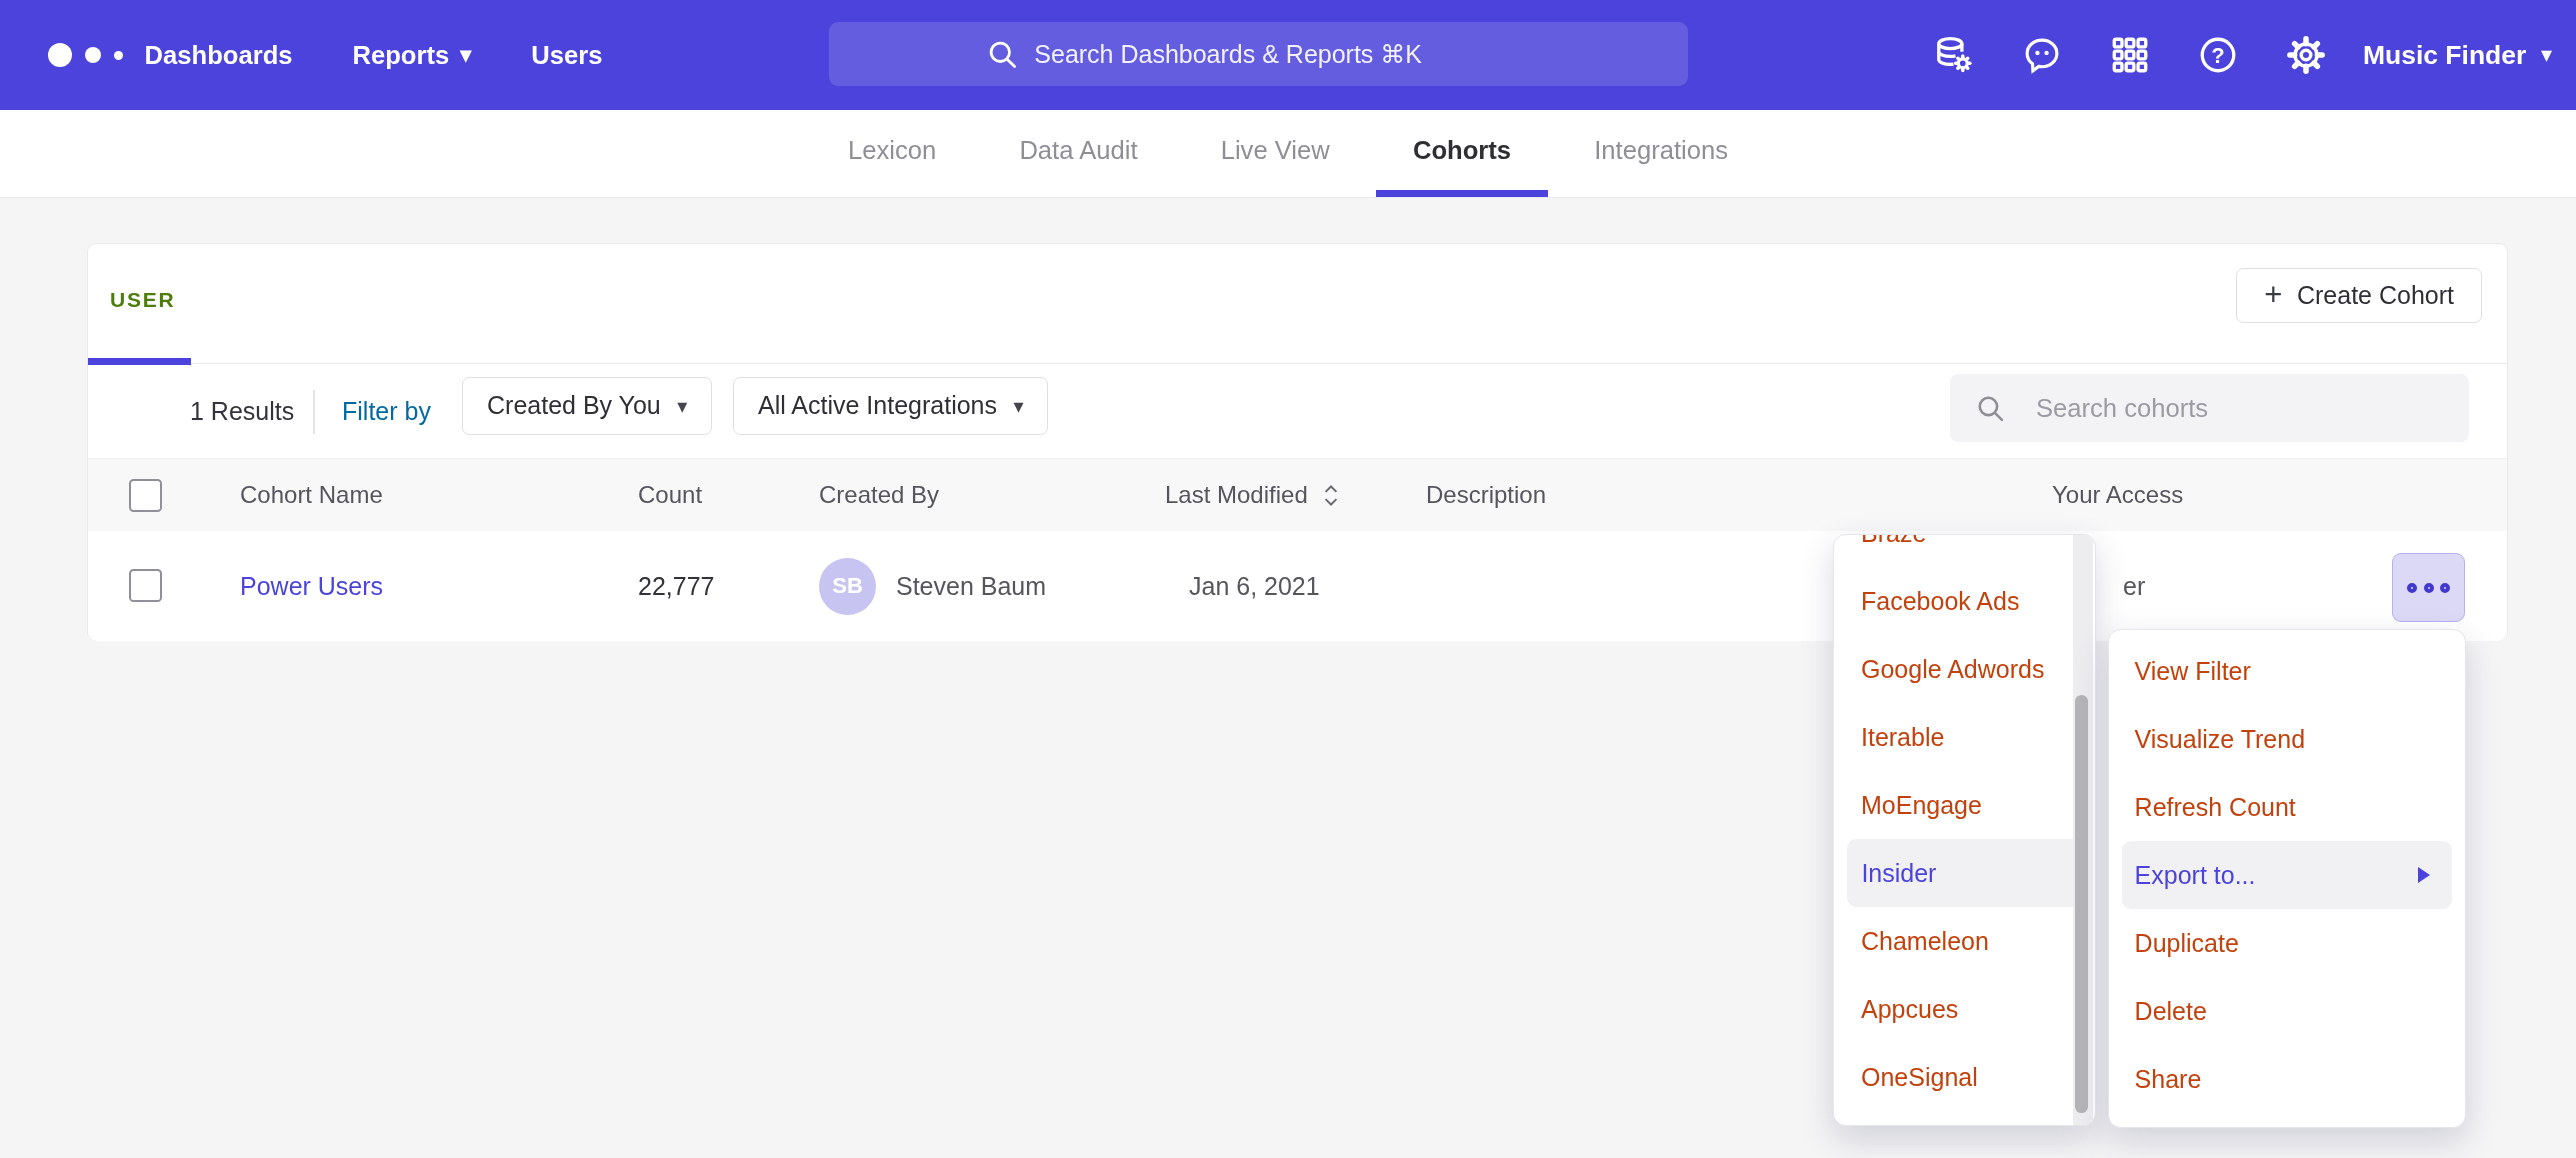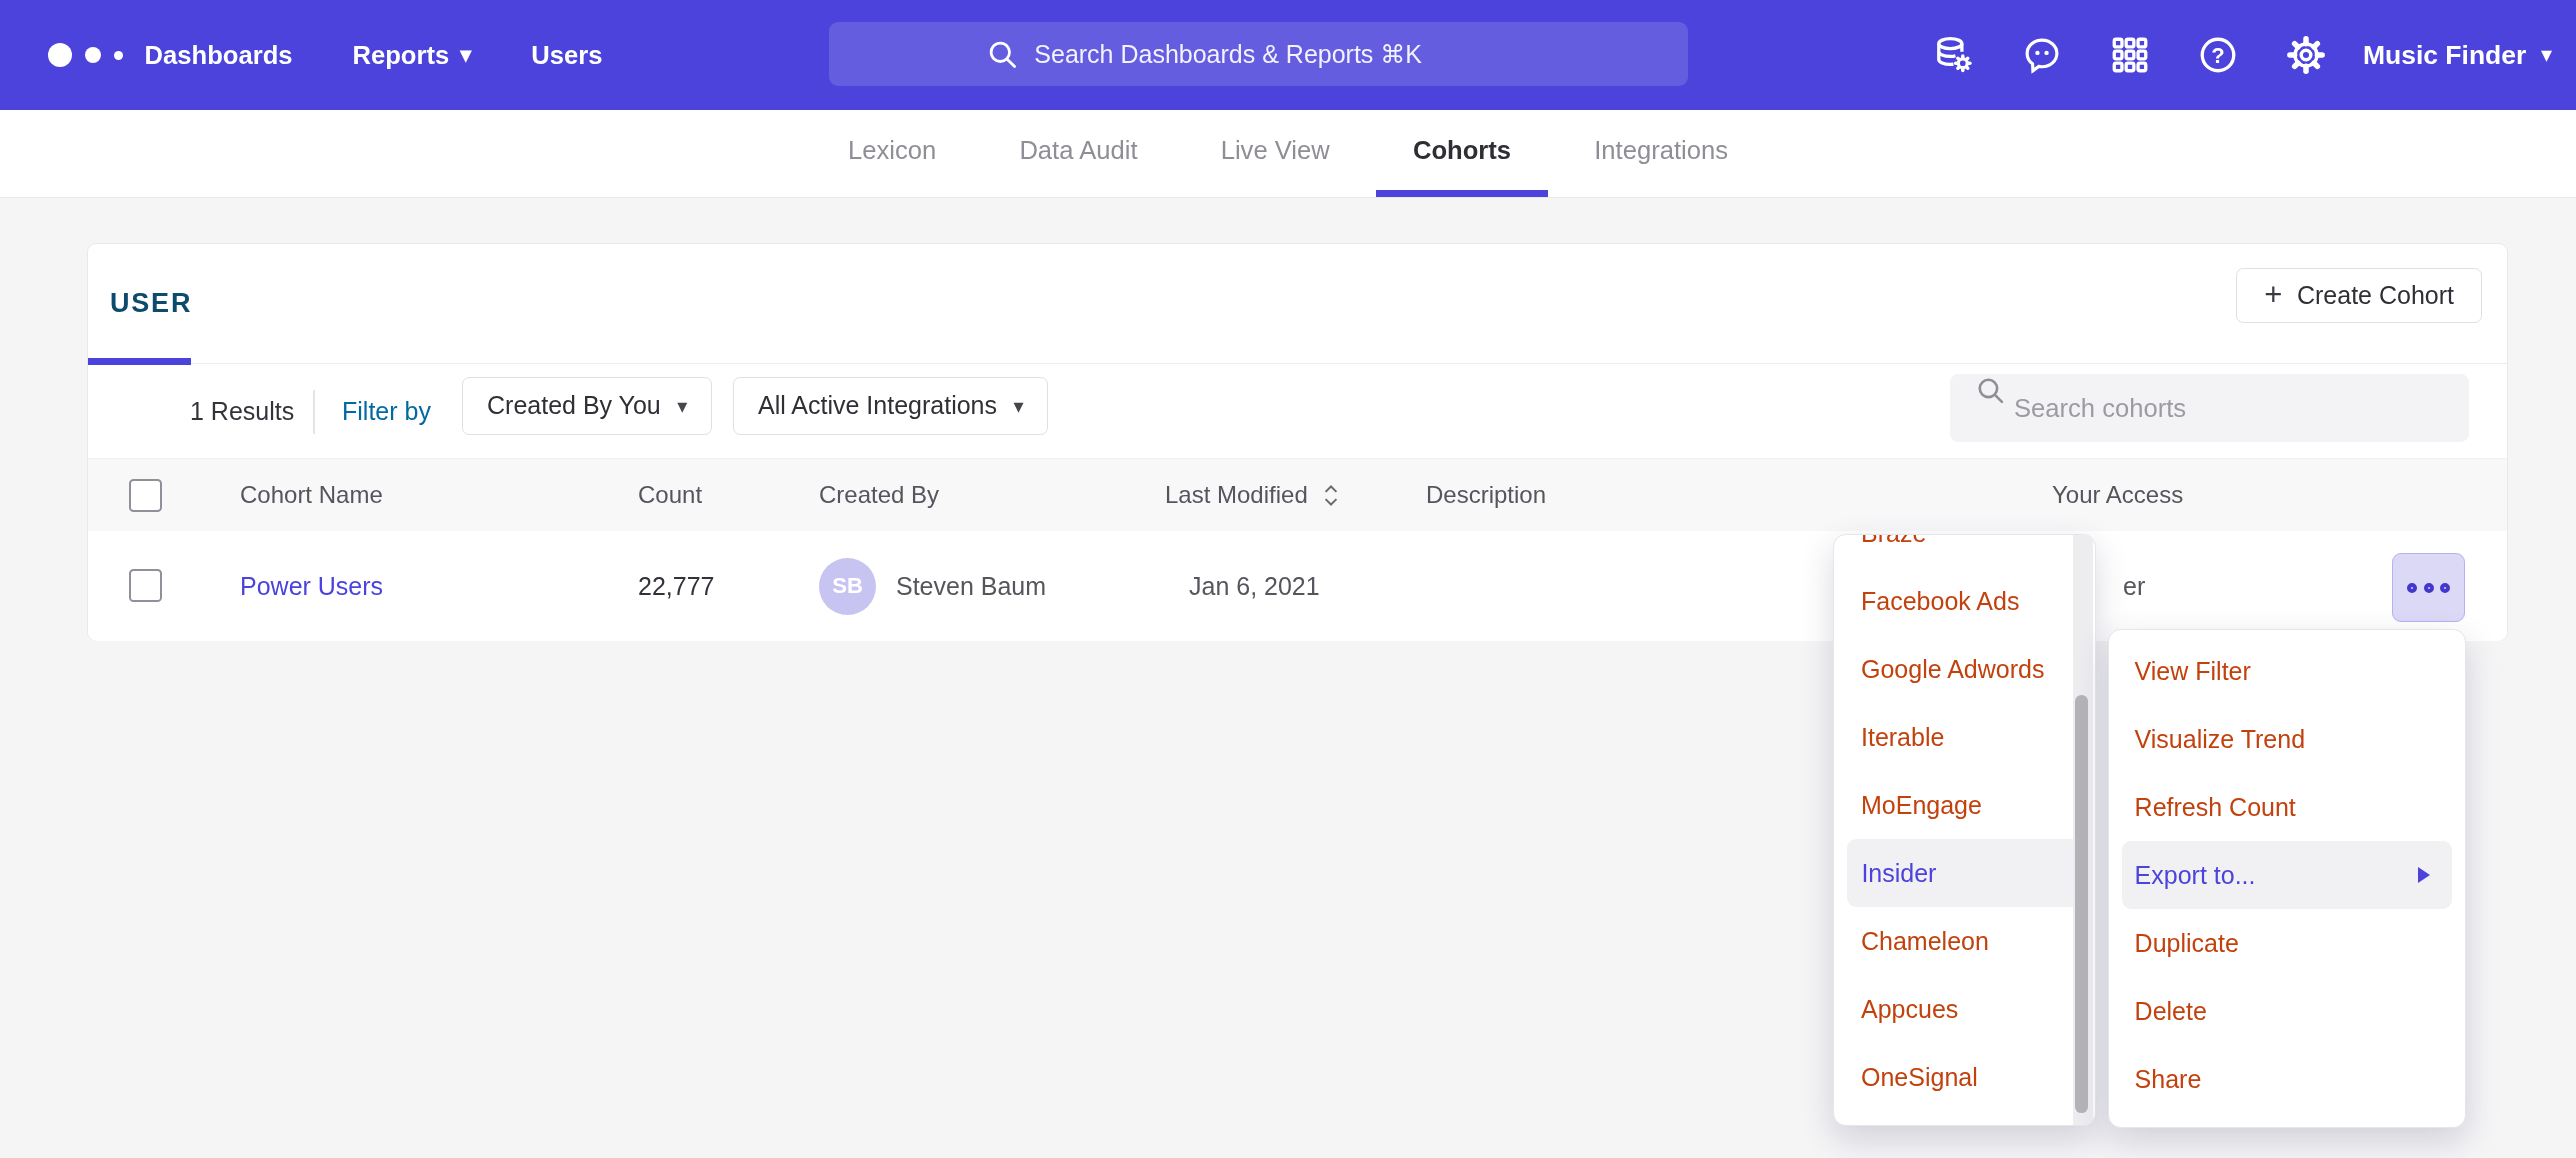--- a/index.html
+++ b/index.html
@@ -33,42 +33,42 @@
               background:#fff; border-bottom:1.8px solid #eaeaec;
               display:flex; align-items:stretch; justify-content:center; }
   .tab { display:flex; align-items:center; padding:0 37px; font-size:25.6px; color:#8e8e96;
          cursor:pointer; border-bottom:7.3px solid transparent; margin:0 4.6px; }
   .tab.active { color:#2e2e35; font-weight:700; border-bottom-color:#4b43db; }
 
   
   .card { position:absolute; left:87px; top:243px; width:2421px; height:398px;
           background:#fff; border:0.9px solid #e9e9ec; border-radius:9px; }
   .type-strip { position:relative; height:120px; border-bottom:1.8px solid #ececef; }
-  .type-tab { position:absolute; left:22px; top:44px; font-size:27px; font-weight:700;
-              letter-spacing:1.8px; color:#0c4a6e; cursor:pointer; }
+  .type-tab { position:absolute; left:22px; top:44px; font-size:21px; font-weight:700;
+              letter-spacing:1.8px; color:#4d7c0f; cursor:pointer; }
   .type-underline { position:absolute; left:0; bottom:-1.8px; width:103px; height:6.4px; background:#4b43db; }
   .create-btn { position:absolute; right:25px; top:24px; height:55px; padding:0 27px;
                 border:1.8px solid #dfdfe3; border-radius:7.3px; background:#fff;
                 display:flex; align-items:center; gap:14.6px; cursor:pointer;
                 font-size:25px; color:#2f2f36; font-weight:500; }
   .plus { font-size:31px; color:#3a3a42; font-weight:400; line-height:1; margin-top:-2.7px; }
 
   .filter-row { position:relative; height:94px; }
   .results-label { position:absolute; left:102px; top:0; height:100%; display:flex; align-items:center;
                    font-size:25px; color:#33333b; font-weight:500; }
   .vsep { position:absolute; left:225px; top:25.6px; width:1.8px; height:44px; background:#e4e4e8; }
   .filterby-label { position:absolute; left:254px; top:0; height:100%; display:flex; align-items:center;
                     font-size:25px; color:#0369a1; font-weight:500; }
   .filter-btn { position:absolute; top:12.8px; height:58px; border:1.8px solid #dfdfe3; border-radius:7.3px;
                 background:#fff; display:flex; align-items:center; gap:16.4px; padding:0 24px;
                 font-size:25px; color:#2f2f36; font-weight:500; cursor:pointer; }
   .filter-btn .caret { color:#45454d; font-size:20px; }
   .fb1 { left:374px; } .fb2 { left:645px; }
   .cohort-search { position:absolute; right:38px; top:10px; width:519px; height:68px;
-                   background:#f3f3f5; border-radius:8.2px; display:flex; gap:7px; padding:0 24px; }
+                   background:#f3f3f5; border-radius:8.2px; display:flex; align-items:center; gap:29px; padding:0 24px; }
   .cohort-search input { flex:1; background:transparent; border:none; outline:none;
                          font-family:inherit; font-size:25.6px; color:#3a3a42; }
   .cohort-search input::placeholder { color:#9b9ba3; opacity:1; }
 
   .table-header { position:absolute; left:0; top:214px; width:100%; height:73px;
                   background:#f8f8f9; border-top:0.9px solid #efeff1; }
   .table-row { position:absolute; left:0; top:287px; width:100%; height:110px; background:#fff;
                border-bottom-left-radius:9px; border-bottom-right-radius:9px; }
   .cell { position:absolute; top:0; height:100%; display:flex; align-items:center; }
   .hcell { font-size:24px; color:#55555d; font-weight:500; }

